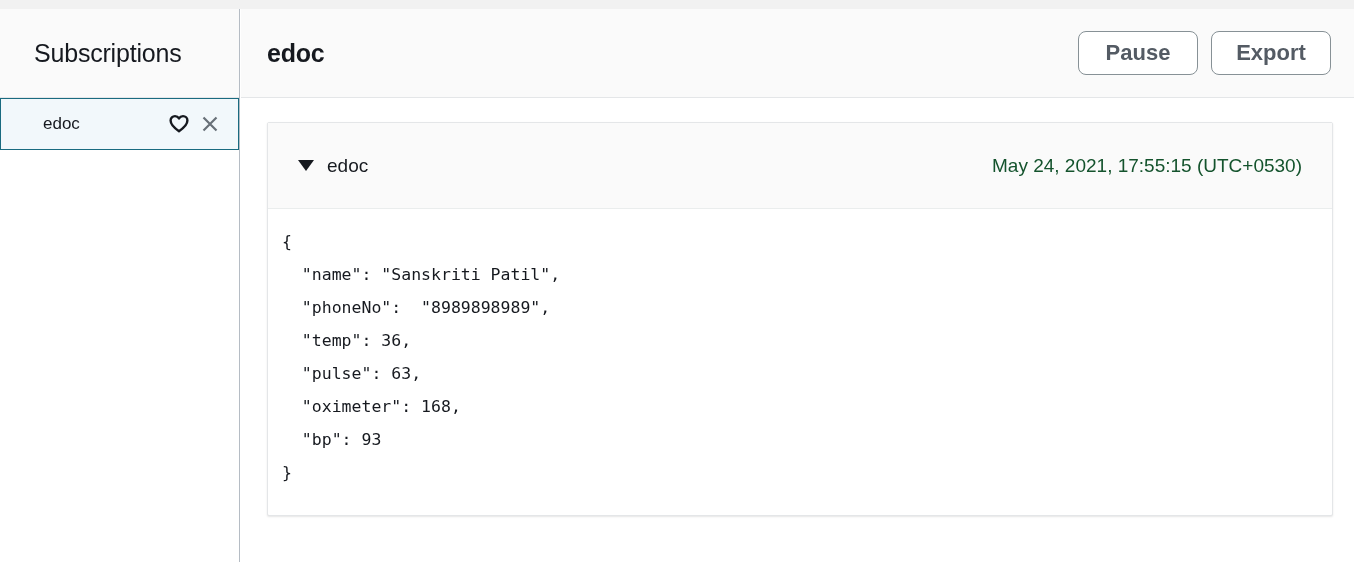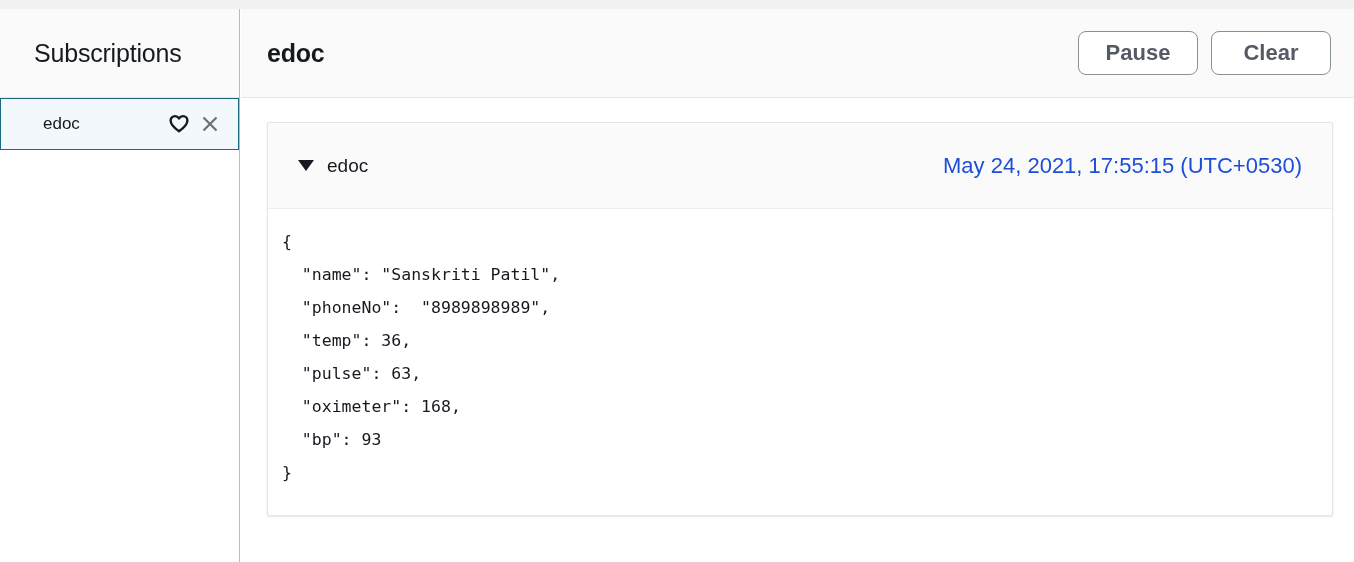--- a/index.html
+++ b/index.html
@@ -178,22 +178,22 @@
     border-left: 8px solid transparent;
     border-right: 8px solid transparent;
     border-top: 11px solid #16191f;
   }
   .msg-name {
     font-size: 19px;
     color: #16191f;
     font-family: "Liberation Sans", sans-serif;
   }
   .msg-time {
-    font-size: 22px;
-    color: #1d4ed8;
+    font-size: 19px;
+    color: #14532d;
   }
   .msg-body {
     padding: 16px 30px 26px 14px;
   }
   .json-pre {
     margin: 0;
     font-family: "DejaVu Sans Mono", "Liberation Mono", monospace;
     font-size: 16.5px;
     line-height: 33px;
     color: #16191f;
@@ -229,21 +229,21 @@
       </div>
     </div>
   </div>
 
   <div class="main">
 
     <div class="main-header">
       <div class="main-title">edoc</div>
       <div class="actions">
         <button class="btn">Pause</button>
-        <button class="btn">Clear</button>
+        <button class="btn">Export</button>
       </div>
     </div>
 
     <div class="main-body">
       <div class="msg-card">
         <div class="msg-card-header">
           <button class="msg-toggle">
             <span class="caret"></span>
             <span class="msg-name">edoc</span>
           </button>

